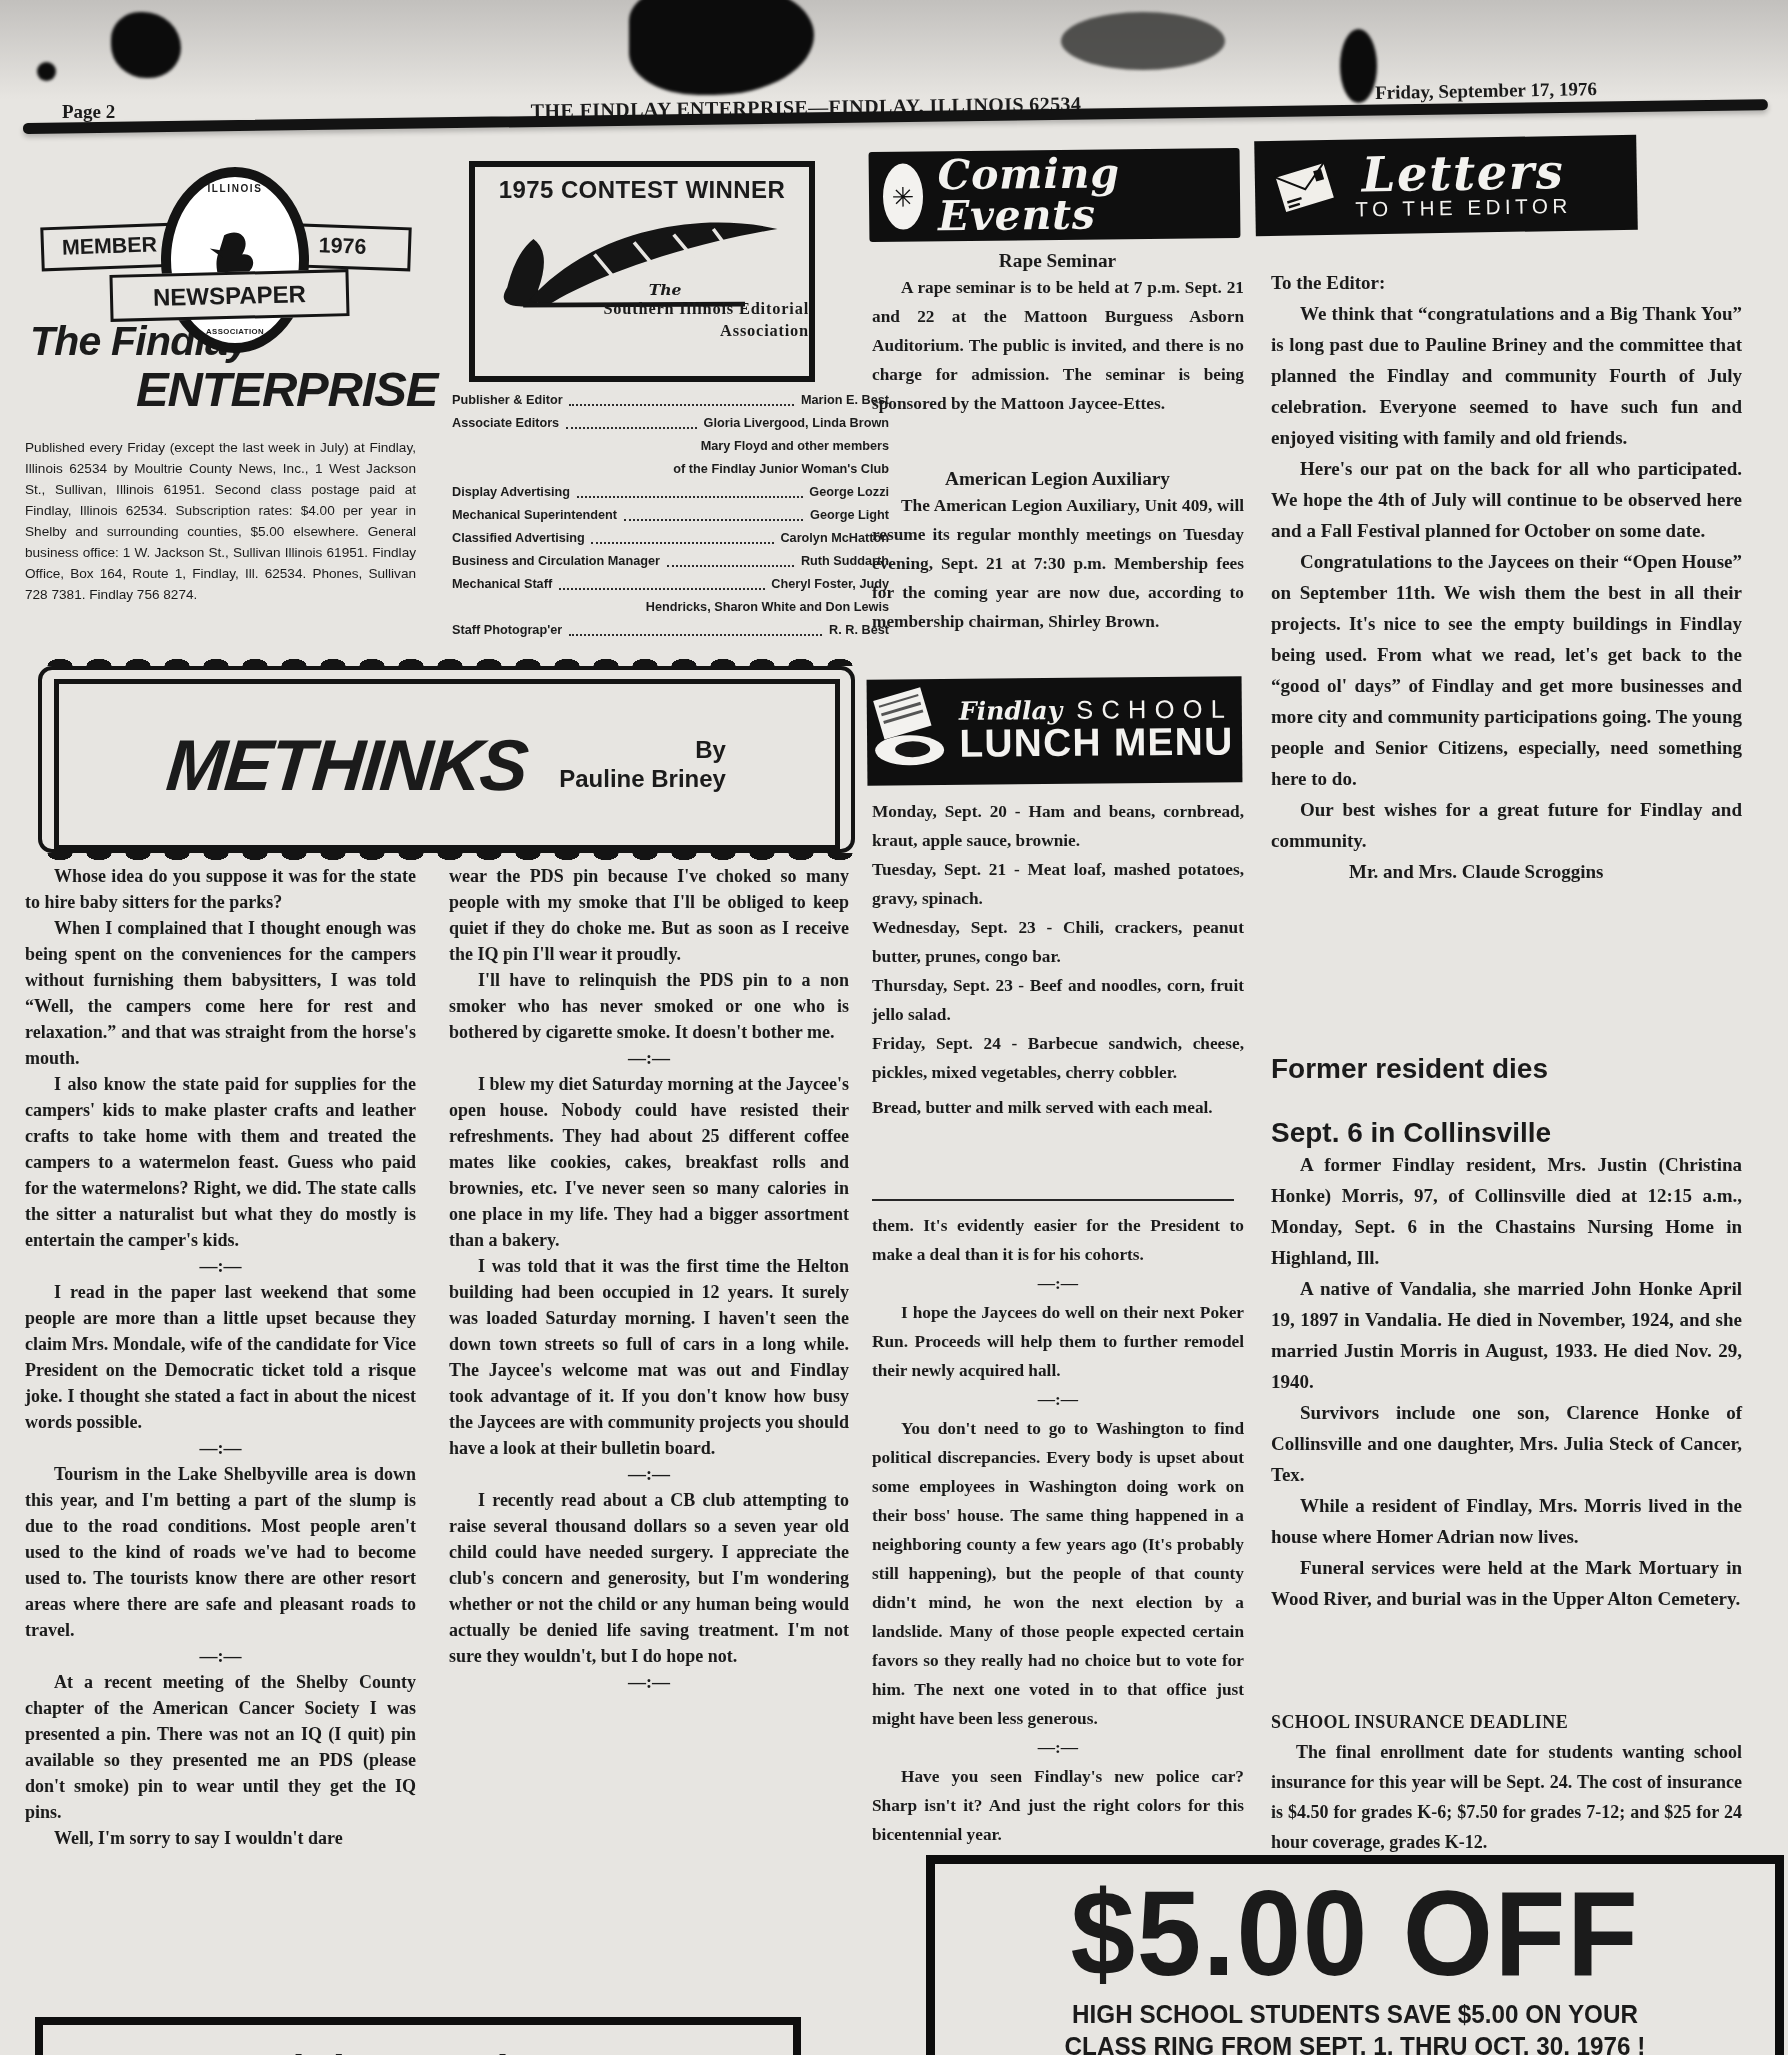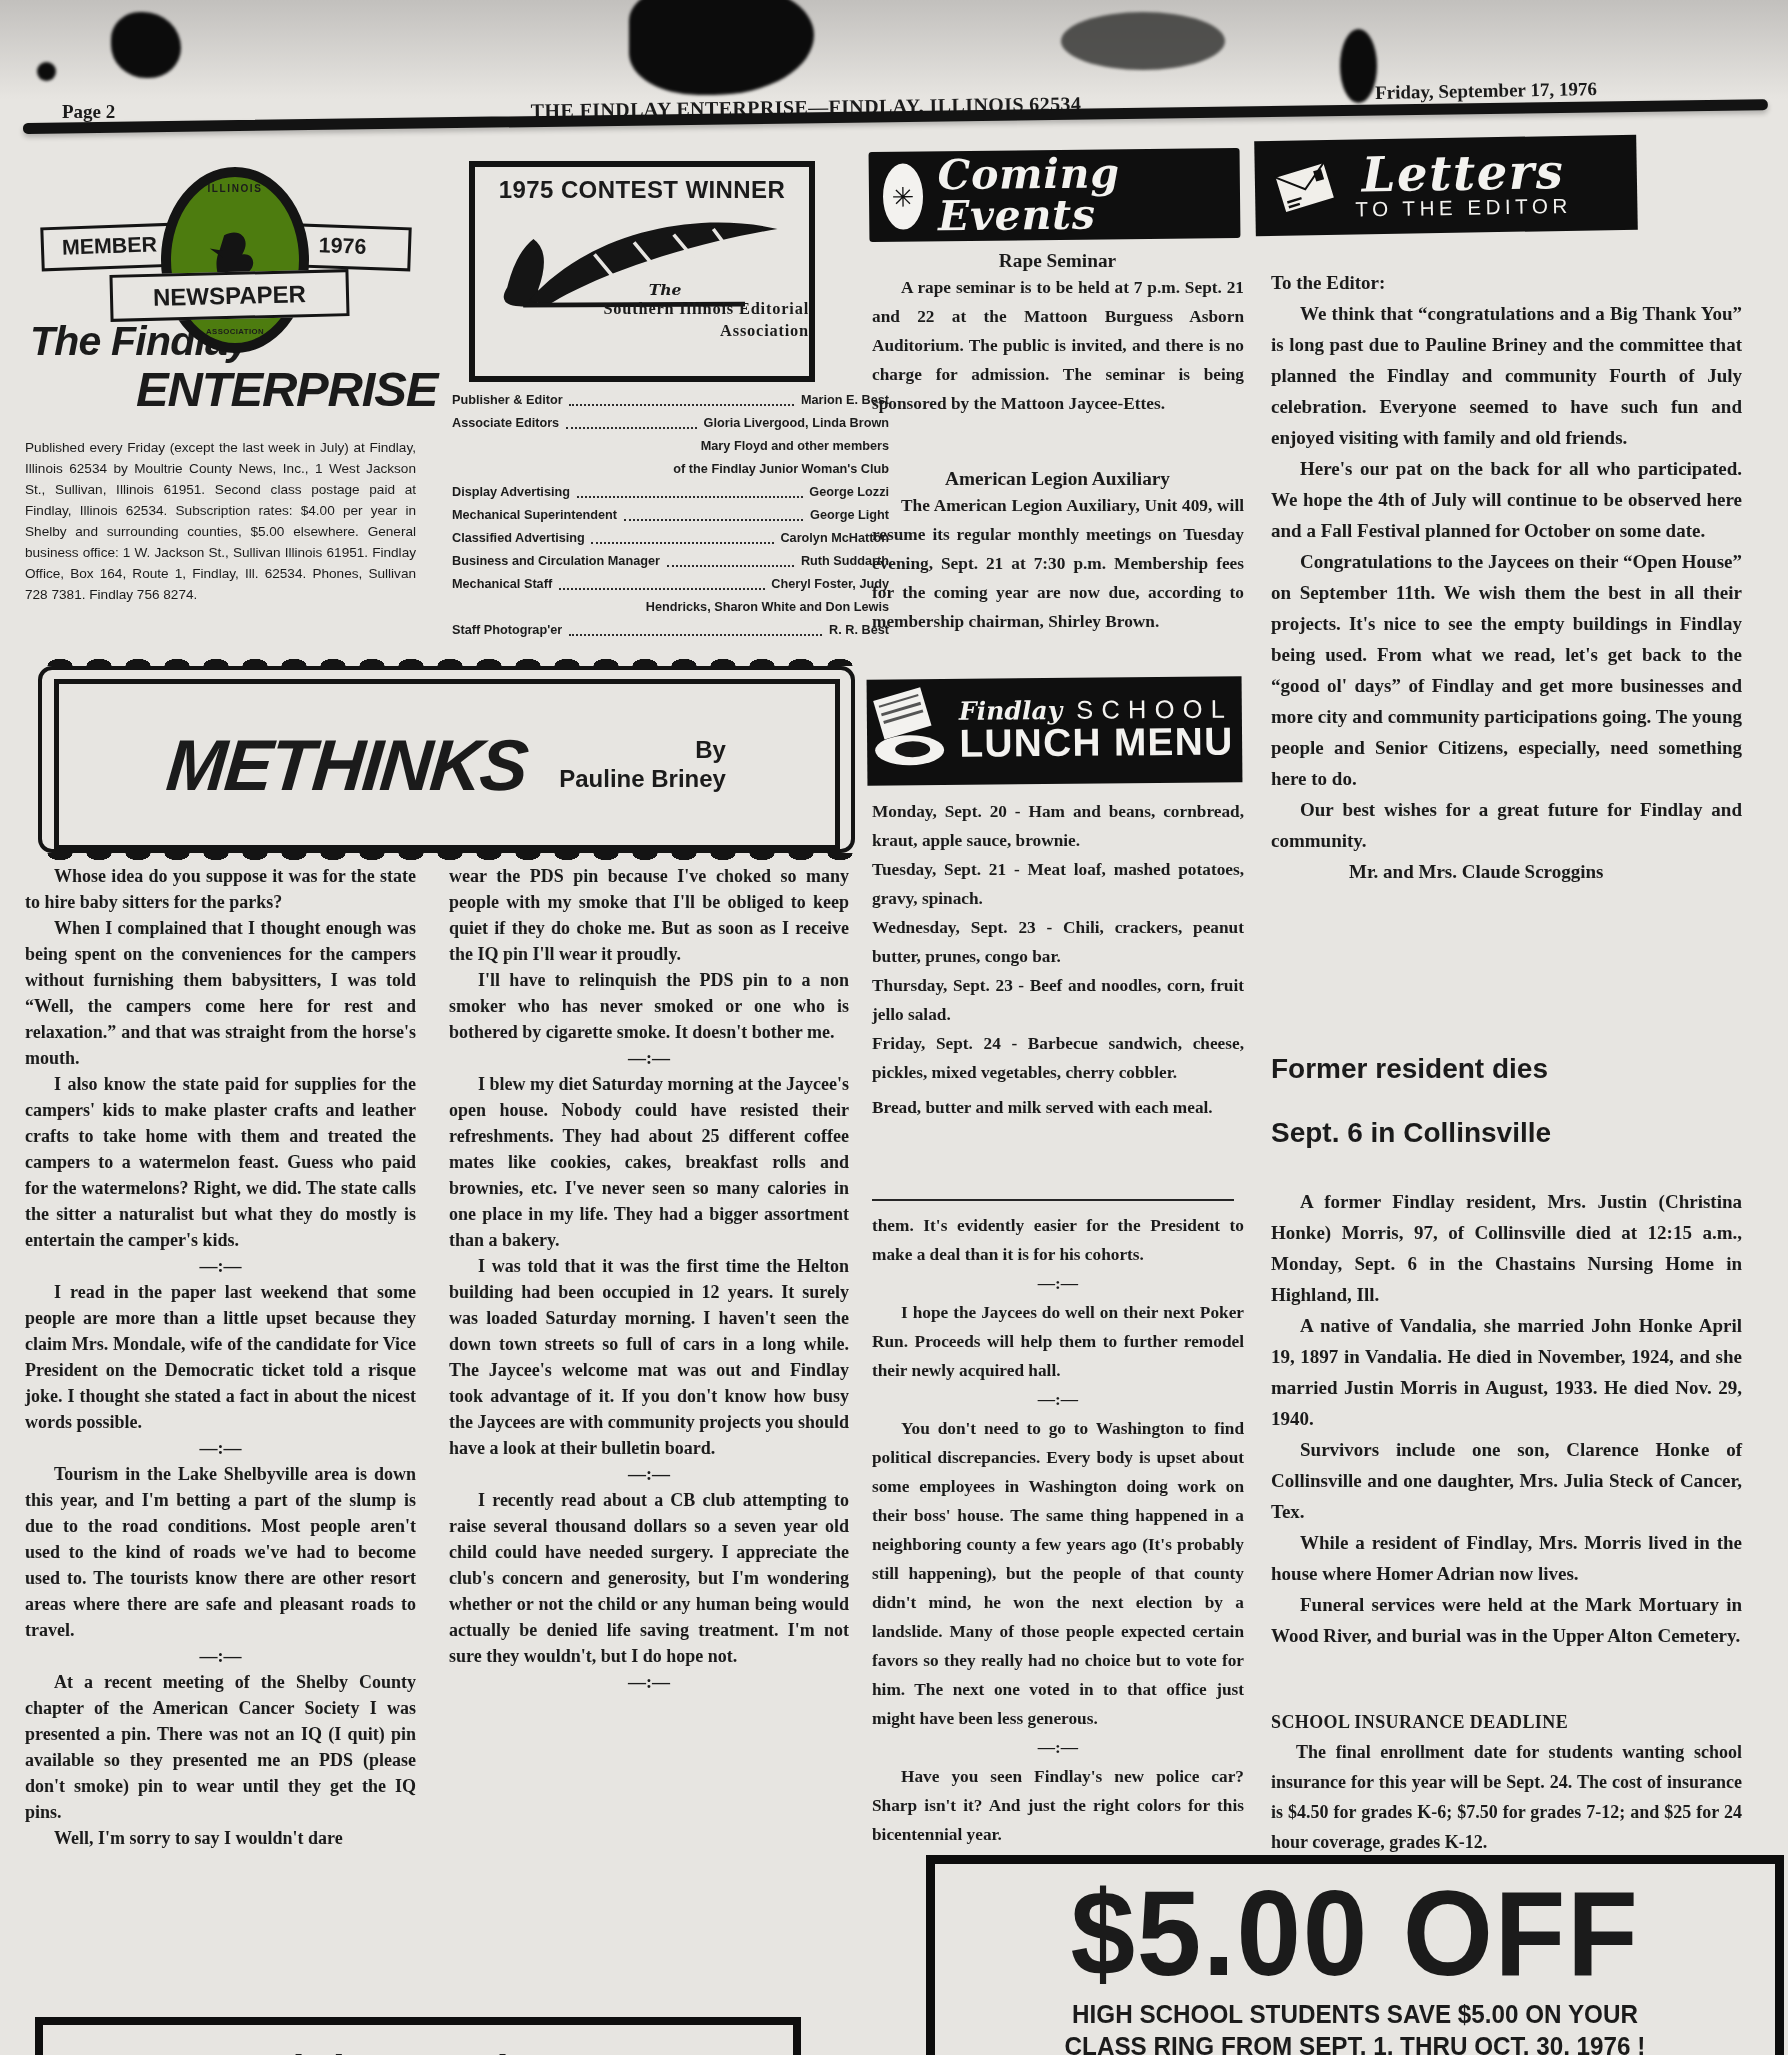--- a/index.html
+++ b/index.html
@@ -17,21 +17,21 @@
   .hdate{left:1375px;top:81px;font:700 19px/1 "Liberation Serif",serif;transform:rotate(-1deg);}
   .hrule{left:22.6px;top:123px;width:1745px;height:10.7px;background:#131313;border-radius:5px;
          transform:rotate(-0.78deg);transform-origin:left center;box-shadow:0 3.3px 5.8px rgba(20,20,20,.25);}
   
   #badge{left:41px;top:167px;width:370px;height:158px;}
   .ribbon{position:absolute;height:38px;border:3.7px solid #141414;background:#e7e5e1;
           display:flex;align-items:center;justify-content:center;font:700 21.4px/1 "Liberation Sans",sans-serif;}
   .rib-l{left:0;top:58px;width:131px;transform:rotate(-2deg);}
   .rib-r{right:0;top:58px;width:131px;transform:rotate(2deg);}
   .seal{position:absolute;left:120px;top:0;width:128px;height:151px;border:10px solid #141414;border-radius:50%;
-        background:#4d7c0f;z-index:2;display:flex;flex-direction:column;align-items:center;justify-content:space-between;padding:7.4px 0;}
+        background:#ffffff;z-index:2;display:flex;flex-direction:column;align-items:center;justify-content:space-between;padding:7.4px 0;}
   .sealtxt{font:700 10px/1 "Liberation Sans",sans-serif;letter-spacing:1.6px;}
   .newsrib{position:absolute;left:69px;top:105px;width:233px;height:41px;border:3.7px solid #141414;background:#e7e5e1;
            display:flex;align-items:center;justify-content:center;font:700 24px/1 "Liberation Sans",sans-serif;
            transform:rotate(-1.4deg);z-index:3;}
   
   .mh1{left:30px;top:321px;font:italic 800 41px/1 "Liberation Sans",sans-serif;letter-spacing:-0.8px;}
   .mh2{left:136px;top:365px;font:italic 900 49px/1 "Liberation Sans",sans-serif;letter-spacing:-1.2px;text-align:right;}
   .fineprint{left:25px;top:437px;width:391px;font:400 13.6px/21px "Liberation Sans",sans-serif;text-align:justify;}
   
   #contest{left:469px;top:161px;width:334px;height:209px;border:6.6px solid #131313;}
@@ -87,21 +87,21 @@
   #contcol{left:872px;top:1211px;width:372px;}
   
   #ltbanner{left:1255px;top:138px;width:382px;height:95px;background:#0f0f0f;color:#f3f2ef;
             transform:rotate(-1deg);display:flex;align-items:center;gap:15px;padding:0 15px;box-sizing:border-box;}
   .lt-col{display:flex;flex-direction:column;align-items:center;}
   .lt-script{font:italic 700 48px/0.95 "DejaVu Serif",serif;letter-spacing:1.6px;}
   .lt-sub{font:400 20.6px/1.1 "Liberation Sans",sans-serif;letter-spacing:4.5px;}
   #letter{left:1271px;top:267px;width:471px;}
   .sig{text-indent:78px !important;white-space:nowrap;}
   .obithead{position:absolute;left:1271px;font:700 28px/1 "Liberation Sans",sans-serif;letter-spacing:0px;}
-  #obit{left:1271px;top:1186px;width:471px;}
+  #obit{left:1271px;top:1149px;width:471px;}
   .inshead{left:1271px;top:1713px;font:700 18px/1 "Liberation Serif",serif;letter-spacing:0.4px;}
   #insbody{left:1271px;top:1737px;width:471px;font:700 18px/30px "Liberation Serif",serif;text-align:justify;}
   #insbody p{margin:0;text-indent:25px;}
   
   #bankad{left:35px;top:2017px;width:766px;height:995px;border:8.2px solid #0f0f0f;box-sizing:border-box;}
   .ba-h{position:absolute;width:100%;text-align:center;font:800 44px/1 "Liberation Sans",sans-serif;letter-spacing:-0.4px;}
   
   #ringad{left:926px;top:1855px;width:858px;height:1195px;border:9px solid #0d0d0d;box-sizing:border-box;}
   .ra-offer{position:absolute;top:10.7px;width:100%;text-align:center;font:900 116px/1 "Liberation Sans",sans-serif;
             letter-spacing:1.6px;transform:scaleY(1.04);}

